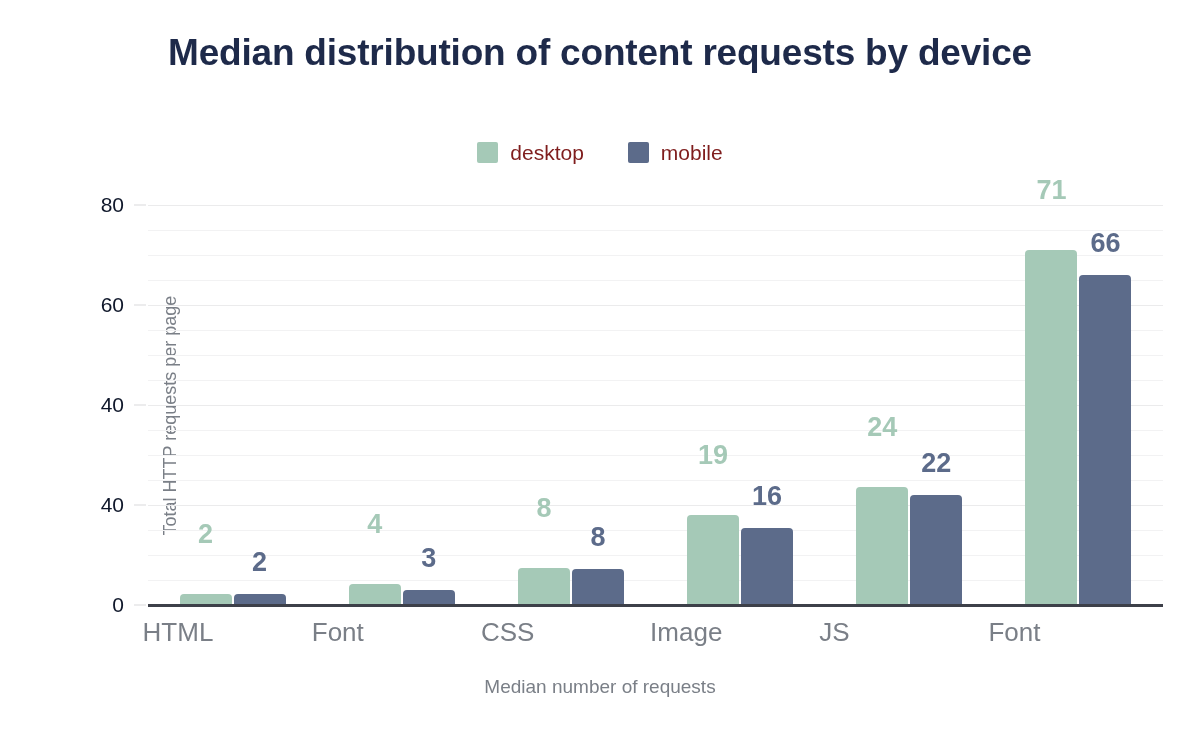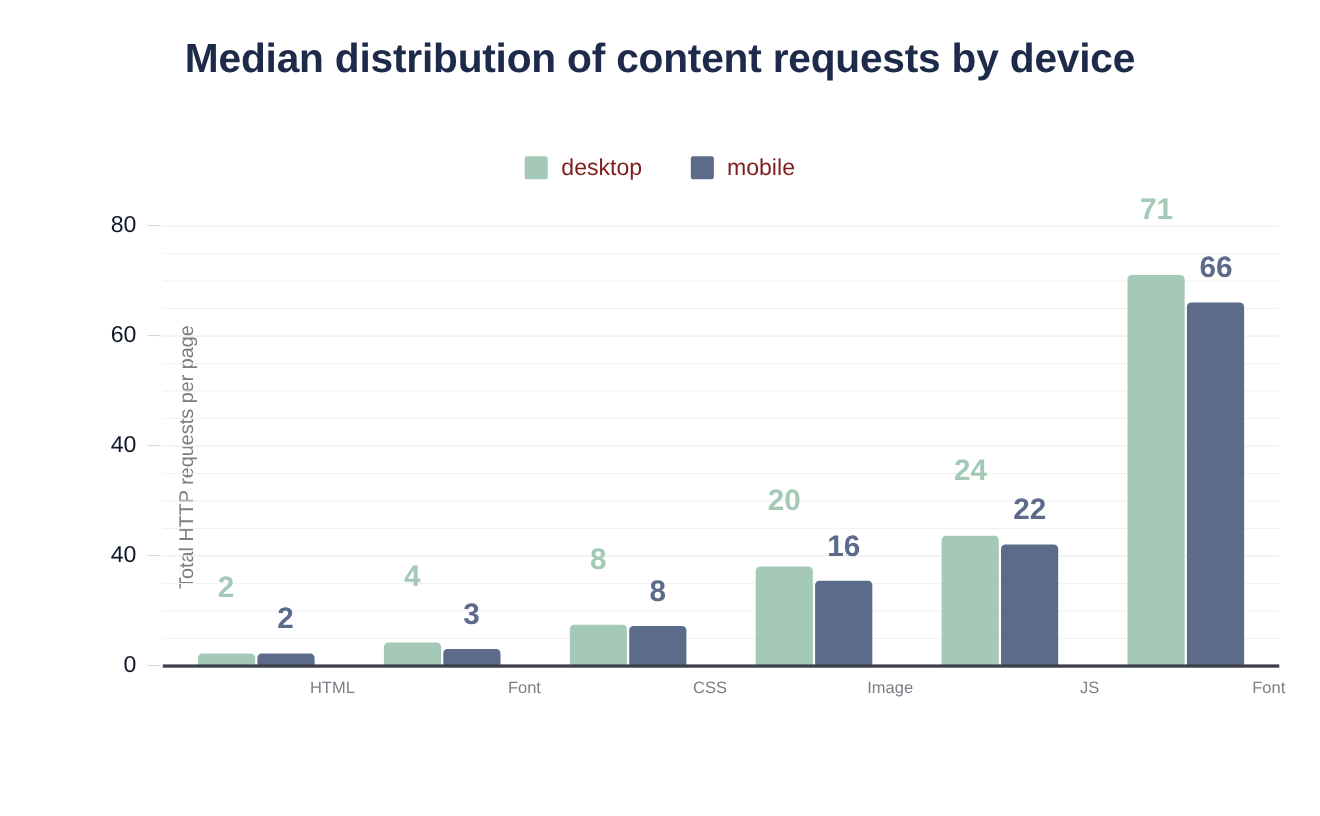--- a/index.html
+++ b/index.html
@@ -155,22 +155,22 @@
     white-space: nowrap;
   }
   .bar-label.desktop { left: -8px; }
   .bar-label.mobile  { left: 46px; }
 
   
   .xtick-label {
     position: absolute;
     top: 617px;
     width: 180px;
-    text-align: right;
-    font-size: 15px;
+    text-align: left;
+    font-size: 26px;
     color: #7a7f87;
     white-space: nowrap;
   }
   .x-axis-title {
     position: absolute;
     top: 676px;
     left: 0;
     width: 1200px;
     text-align: center;
     font-size: 19px;
@@ -246,21 +246,21 @@
           <div class="bar-label mobile" style="color: rgb(92, 107, 138); bottom: 31px;">3</div>
         </div>
         <div class="group" style="left: 363.917px; width: 118px;">
           <div class="bar desktop" style="height: 37px; background: rgb(165, 201, 183);"></div>
           <div class="bar-label desktop" style="color: rgb(165, 201, 183); bottom: 81px;">8</div>
           <div class="bar mobile" style="height: 36px; background: rgb(92, 107, 138);"></div>
           <div class="bar-label mobile" style="color: rgb(92, 107, 138); bottom: 52px;">8</div>
         </div>
         <div class="group" style="left: 533.083px; width: 118px;">
           <div class="bar desktop" style="height: 90px; background: rgb(165, 201, 183);"></div>
-          <div class="bar-label desktop" style="color: rgb(165, 201, 183); bottom: 134px;">20</div>
+          <div class="bar-label desktop" style="color: rgb(165, 201, 183); bottom: 134px;">19</div>
           <div class="bar mobile" style="height: 77px; background: rgb(92, 107, 138);"></div>
           <div class="bar-label mobile" style="color: rgb(92, 107, 138); bottom: 93px;">16</div>
         </div>
         <div class="group" style="left: 702.25px; width: 118px;">
           <div class="bar desktop" style="height: 118px; background: rgb(165, 201, 183);"></div>
           <div class="bar-label desktop" style="color: rgb(165, 201, 183); bottom: 162px;">24</div>
           <div class="bar mobile" style="height: 110px; background: rgb(92, 107, 138);"></div>
           <div class="bar-label mobile" style="color: rgb(92, 107, 138); bottom: 126px;">22</div>
         </div>
         <div class="group" style="left: 871.417px; width: 118px;">
@@ -276,13 +276,14 @@
 
   <div id="xticks-host">
       <div class="xtick-label" style="left: 142.583px;">HTML</div>
       <div class="xtick-label" style="left: 311.75px;">Font</div>
       <div class="xtick-label" style="left: 480.917px;">CSS</div>
       <div class="xtick-label" style="left: 650.083px;">Image</div>
       <div class="xtick-label" style="left: 819.25px;">JS</div>
       <div class="xtick-label" style="left: 988.417px;">Font</div>
     </div>
 
+  <div class="x-axis-title">Median number of requests</div>
 </div>
 
 </body></html>

